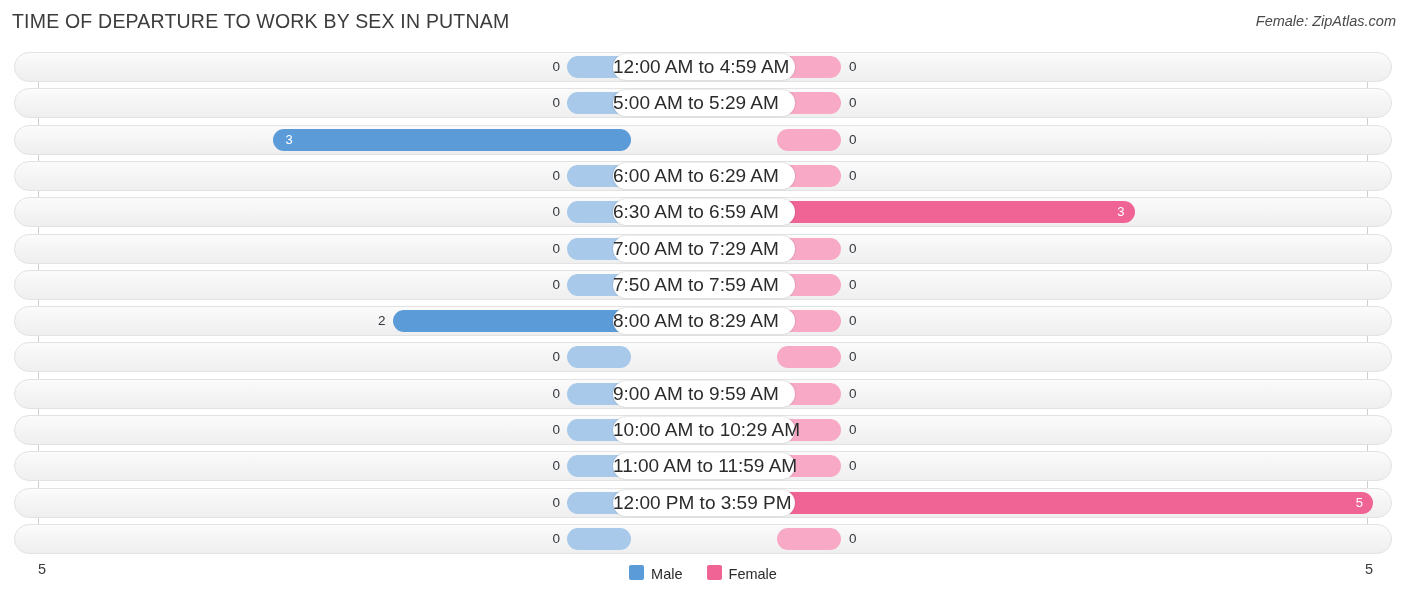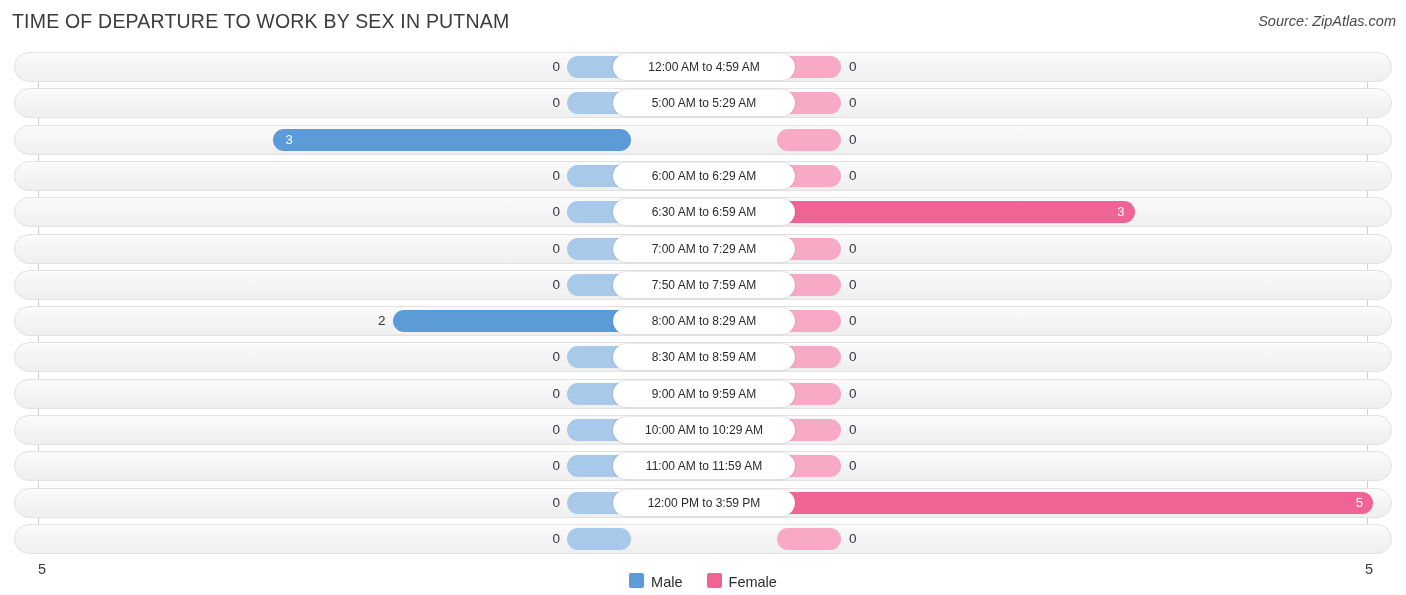--- a/index.html
+++ b/index.html
@@ -120,22 +120,21 @@
   }
 
   
   .cat-pill {
     position: absolute;
     top: 1px;
     left: 598px;
     width: 182px;
     height: 26px;
     line-height: 26px;
-    text-align: center;
-    font-size: 12px;
+    font-size: 19px;
     color: #2b2b2b;
     background: #ffffff;
     border-radius: 13px;
     box-shadow: 0 0 2px rgba(0,0,0,0.22);
     white-space: nowrap;
   }
 
   
   #footer {
     position: absolute;
@@ -156,21 +155,21 @@
   #legend {
     position: absolute;
     left: 0;
     top: 10px;
     width: 1406px;
     text-align: center;
     white-space: nowrap;
   }
   .legend-item {
     display: inline-block;
-    margin: 12px 12px;
+    margin: 4px 12px;
     vertical-align: middle;
   }
   .legend-swatch {
     display: inline-block;
     width: 15px;
     height: 15px;
     border-radius: 2px;
     vertical-align: -2px;
     margin-right: 7px;
   }
@@ -179,21 +178,21 @@
     font-size: 14.5px;
     color: #2b2b2b;
     vertical-align: middle;
   }
 </style>
 </head>
 <body>
 
 <div id="header">
   <div id="chart-title">TIME OF DEPARTURE TO WORK BY SEX IN PUTNAM</div>
-  <div id="source-label">Source: ZipAtlas.com</div>
+  <div id="source-label">Female: ZipAtlas.com</div>
 </div>
 
 <div id="plot">
   <div class="axis-line" id="axis-left"></div>
   <div class="axis-line" id="axis-right"></div>
   <div id="rows-container">
       <div class="row" style="top: 6px;">
         <div class="barwrap">
           <div class="bar-male zero" style="left: 552px; width: 64px;"></div>
           <div class="val-out" style="left: 531px; width: 14px; text-align: right;">0</div>
@@ -263,21 +262,20 @@
           <div class="val-out" style="left: 834px;">0</div>
           <div class="cat-pill">8:00 AM to 8:29 AM</div>
         </div>
       </div>
       <div class="row" style="top: 296.4px;">
         <div class="barwrap">
           <div class="bar-male zero" style="left: 552px; width: 64px;"></div>
           <div class="val-out" style="left: 531px; width: 14px; text-align: right;">0</div>
           <div class="bar-female zero" style="left: 762px; width: 64px;"></div>
           <div class="val-out" style="left: 834px;">0</div>
-          <div class="cat-pill">8:30 AM to 8:59 AM</div>
         </div>
       </div>
       <div class="row" style="top: 332.7px;">
         <div class="barwrap">
           <div class="bar-male zero" style="left: 552px; width: 64px;"></div>
           <div class="val-out" style="left: 531px; width: 14px; text-align: right;">0</div>
           <div class="bar-female zero" style="left: 762px; width: 64px;"></div>
           <div class="val-out" style="left: 834px;">0</div>
           <div class="cat-pill">9:00 AM to 9:59 AM</div>
         </div>

